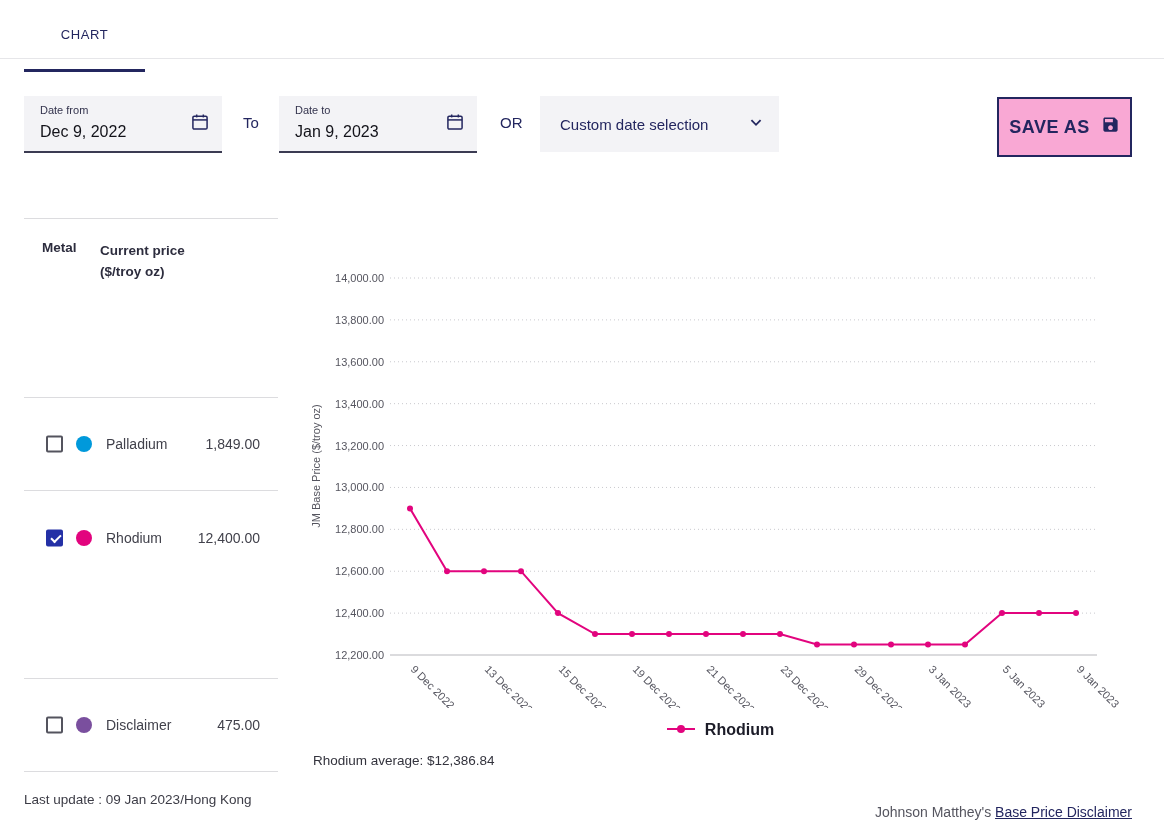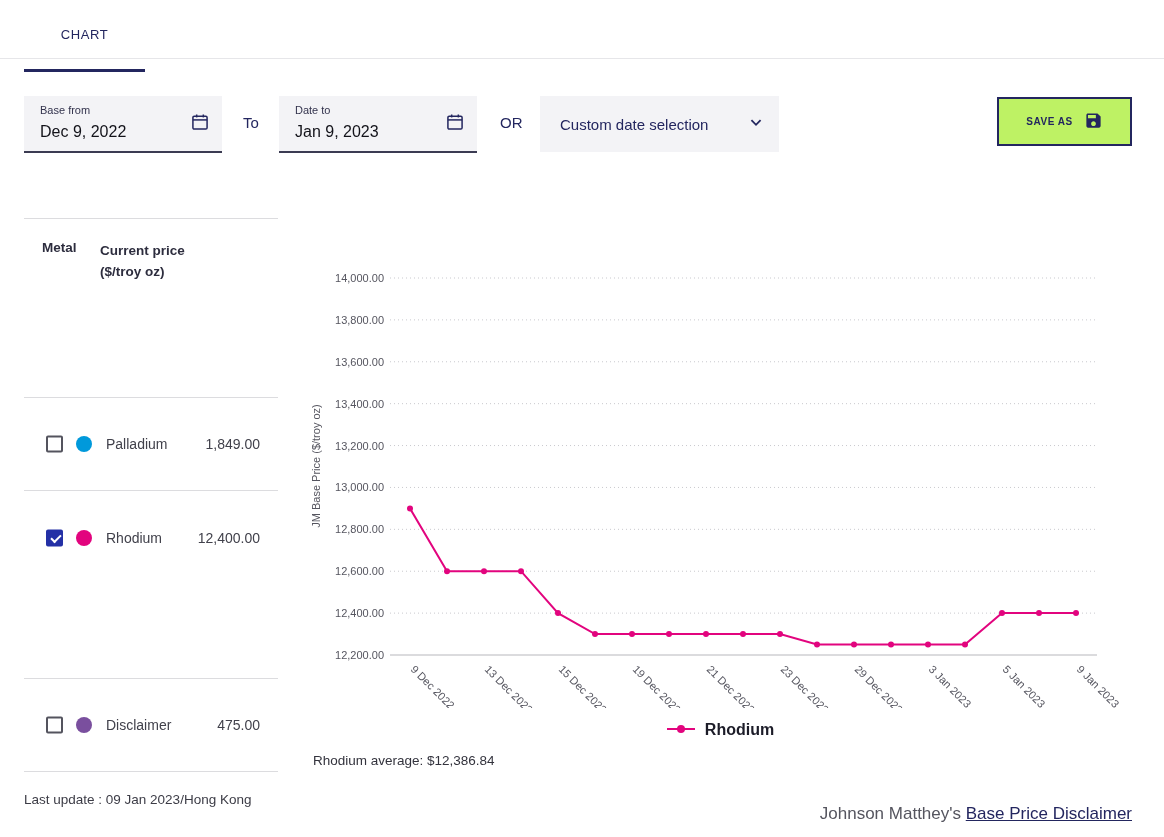--- a/index.html
+++ b/index.html
@@ -22,23 +22,23 @@
   #date-to{left:279px}
   .date-field .fl{position:absolute;top:8px;left:16px;font-size:11px;color:#33334d}
   .date-field .fv{position:absolute;bottom:10px;left:16px;font-size:16px;color:#121219}
   .date-field .cal{position:absolute;right:12px;top:50%;transform:translateY(-50%)}
   .joiner{position:absolute;top:114px;font-size:15px;color:#23265f}
   #to-label{left:243px}
   #or-label{left:500px}
   .select{position:absolute;left:540px;top:96px;width:239px;height:56px;background:#f3f3f6;
           display:flex;align-items:center;padding:0 20px;font-size:15px;color:#23265f;cursor:pointer}
   .select .chev{position:absolute;right:12px;top:50%;transform:translateY(-50%)}
-  .save-btn{position:absolute;left:997px;top:97px;width:135px;height:49px;background:#bef264;
+  .save-btn{position:absolute;left:997px;top:97px;width:135px;height:60px;background:#f9a8d4;
             border:2px solid #23265f;display:flex;align-items:center;justify-content:center;gap:11px;
-            font-size:10px;font-weight:600;letter-spacing:.5px;color:#23265f;cursor:pointer}
+            font-size:18px;font-weight:600;letter-spacing:.5px;color:#23265f;cursor:pointer}
 
   
   .hline{position:absolute;left:24px;width:254px;height:1px;background:#dcdcdf}
   .th{position:absolute;font-size:13.5px;font-weight:700;color:#2d2d3e}
   #metal-h{left:42px;top:240px}
   #price-h{left:100px;top:240px;width:160px;text-align:left;line-height:21px}
   .metal-row{position:absolute;left:24px;width:254px;border-top:1px solid #dcdcdf}
   .metal-row .cbx{position:absolute;left:22px;top:50%;transform:translateY(-50%);width:17px;height:17px;
                   border:2px solid #54545e;border-radius:2px;background:#fff;cursor:pointer}
   .metal-row .cbx.checked{background:#2430a6;border-color:#2430a6}
@@ -50,35 +50,35 @@
   #last-update{position:absolute;left:24px;top:792px;font-size:13.5px;color:#3c3c46}
 
   
   #price-chart{position:absolute;left:300px;top:258px}
   #price-chart text{font-family:"Liberation Sans",sans-serif}
   #price-chart .tick{font-size:11px;fill:#55555f}
   .legend{position:absolute;left:300px;top:721px;width:840px;display:flex;align-items:center;
           justify-content:center;gap:9px}
   .legend .llabel{font-size:16px;font-weight:700;color:#1c1c28}
   #chart-average{position:absolute;left:313px;top:753px;font-size:13.5px;color:#33333d}
-  #disclaimer{position:absolute;right:32px;top:804px;font-size:17px;color:#55555f}
+  #disclaimer{position:absolute;right:32px;top:804px;font-size:14px;color:#55555f}
   #disclaimer a{color:#23265f;text-decoration:underline;cursor:pointer}
 </style>
 </head>
 <body>
 
 <div class="page">
 
   <div class="tab active" id="tab-chart">
     <span>CHART</span>
   </div>
   <div class="tabs-underline"></div>
 
   <div class="date-field" id="date-from">
-    <span class="fl">Base from</span>
+    <span class="fl">Date from</span>
     <span class="fv">Dec 9, 2022</span>
     <span class="cal">
       <svg width="20" height="20" viewBox="0 0 24 24">
           <rect x="3.5" y="5" width="17" height="15.5" rx="1.5" fill="none" stroke="#23265f" stroke-width="1.8"></rect>
           <line x1="3.5" y1="9.5" x2="20.5" y2="9.5" stroke="#23265f" stroke-width="1.8"></line>
           <line x1="8" y1="3" x2="8" y2="6.5" stroke="#23265f" stroke-width="1.8"></line>
           <line x1="16" y1="3" x2="16" y2="6.5" stroke="#23265f" stroke-width="1.8"></line>
         </svg>
     </span>
   </div>

